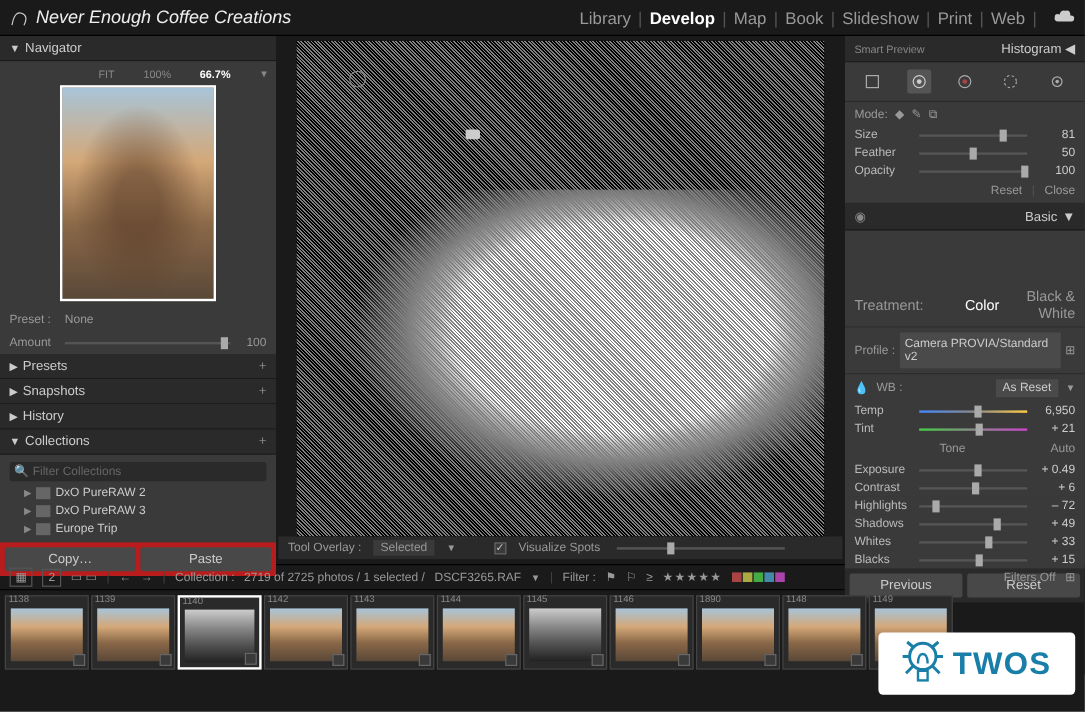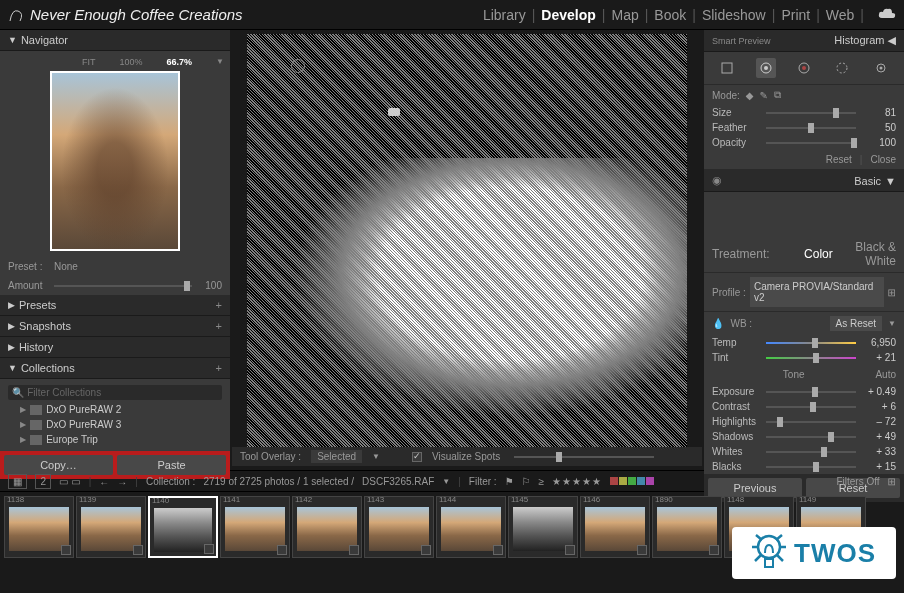--- a/index.html
+++ b/index.html
@@ -461,25 +461,20 @@
       <span class="num">1139</span>
       <div class="thumb"></div>
       <span class="badge"></span>
     </div>
     <div class="fs-item selected">
       <span class="num">1140</span>
       <div class="thumb bw"></div>
       <span class="badge"></span>
     </div>
     <div class="fs-item">
-      <span class="num">1141</span>
-      <div class="thumb"></div>
-      <span class="badge"></span>
-    </div>
-    <div class="fs-item">
       <span class="num">1142</span>
       <div class="thumb"></div>
       <span class="badge"></span>
     </div>
     <div class="fs-item">
       <span class="num">1143</span>
       <div class="thumb"></div>
       <span class="badge"></span>
     </div>
     <div class="fs-item">

